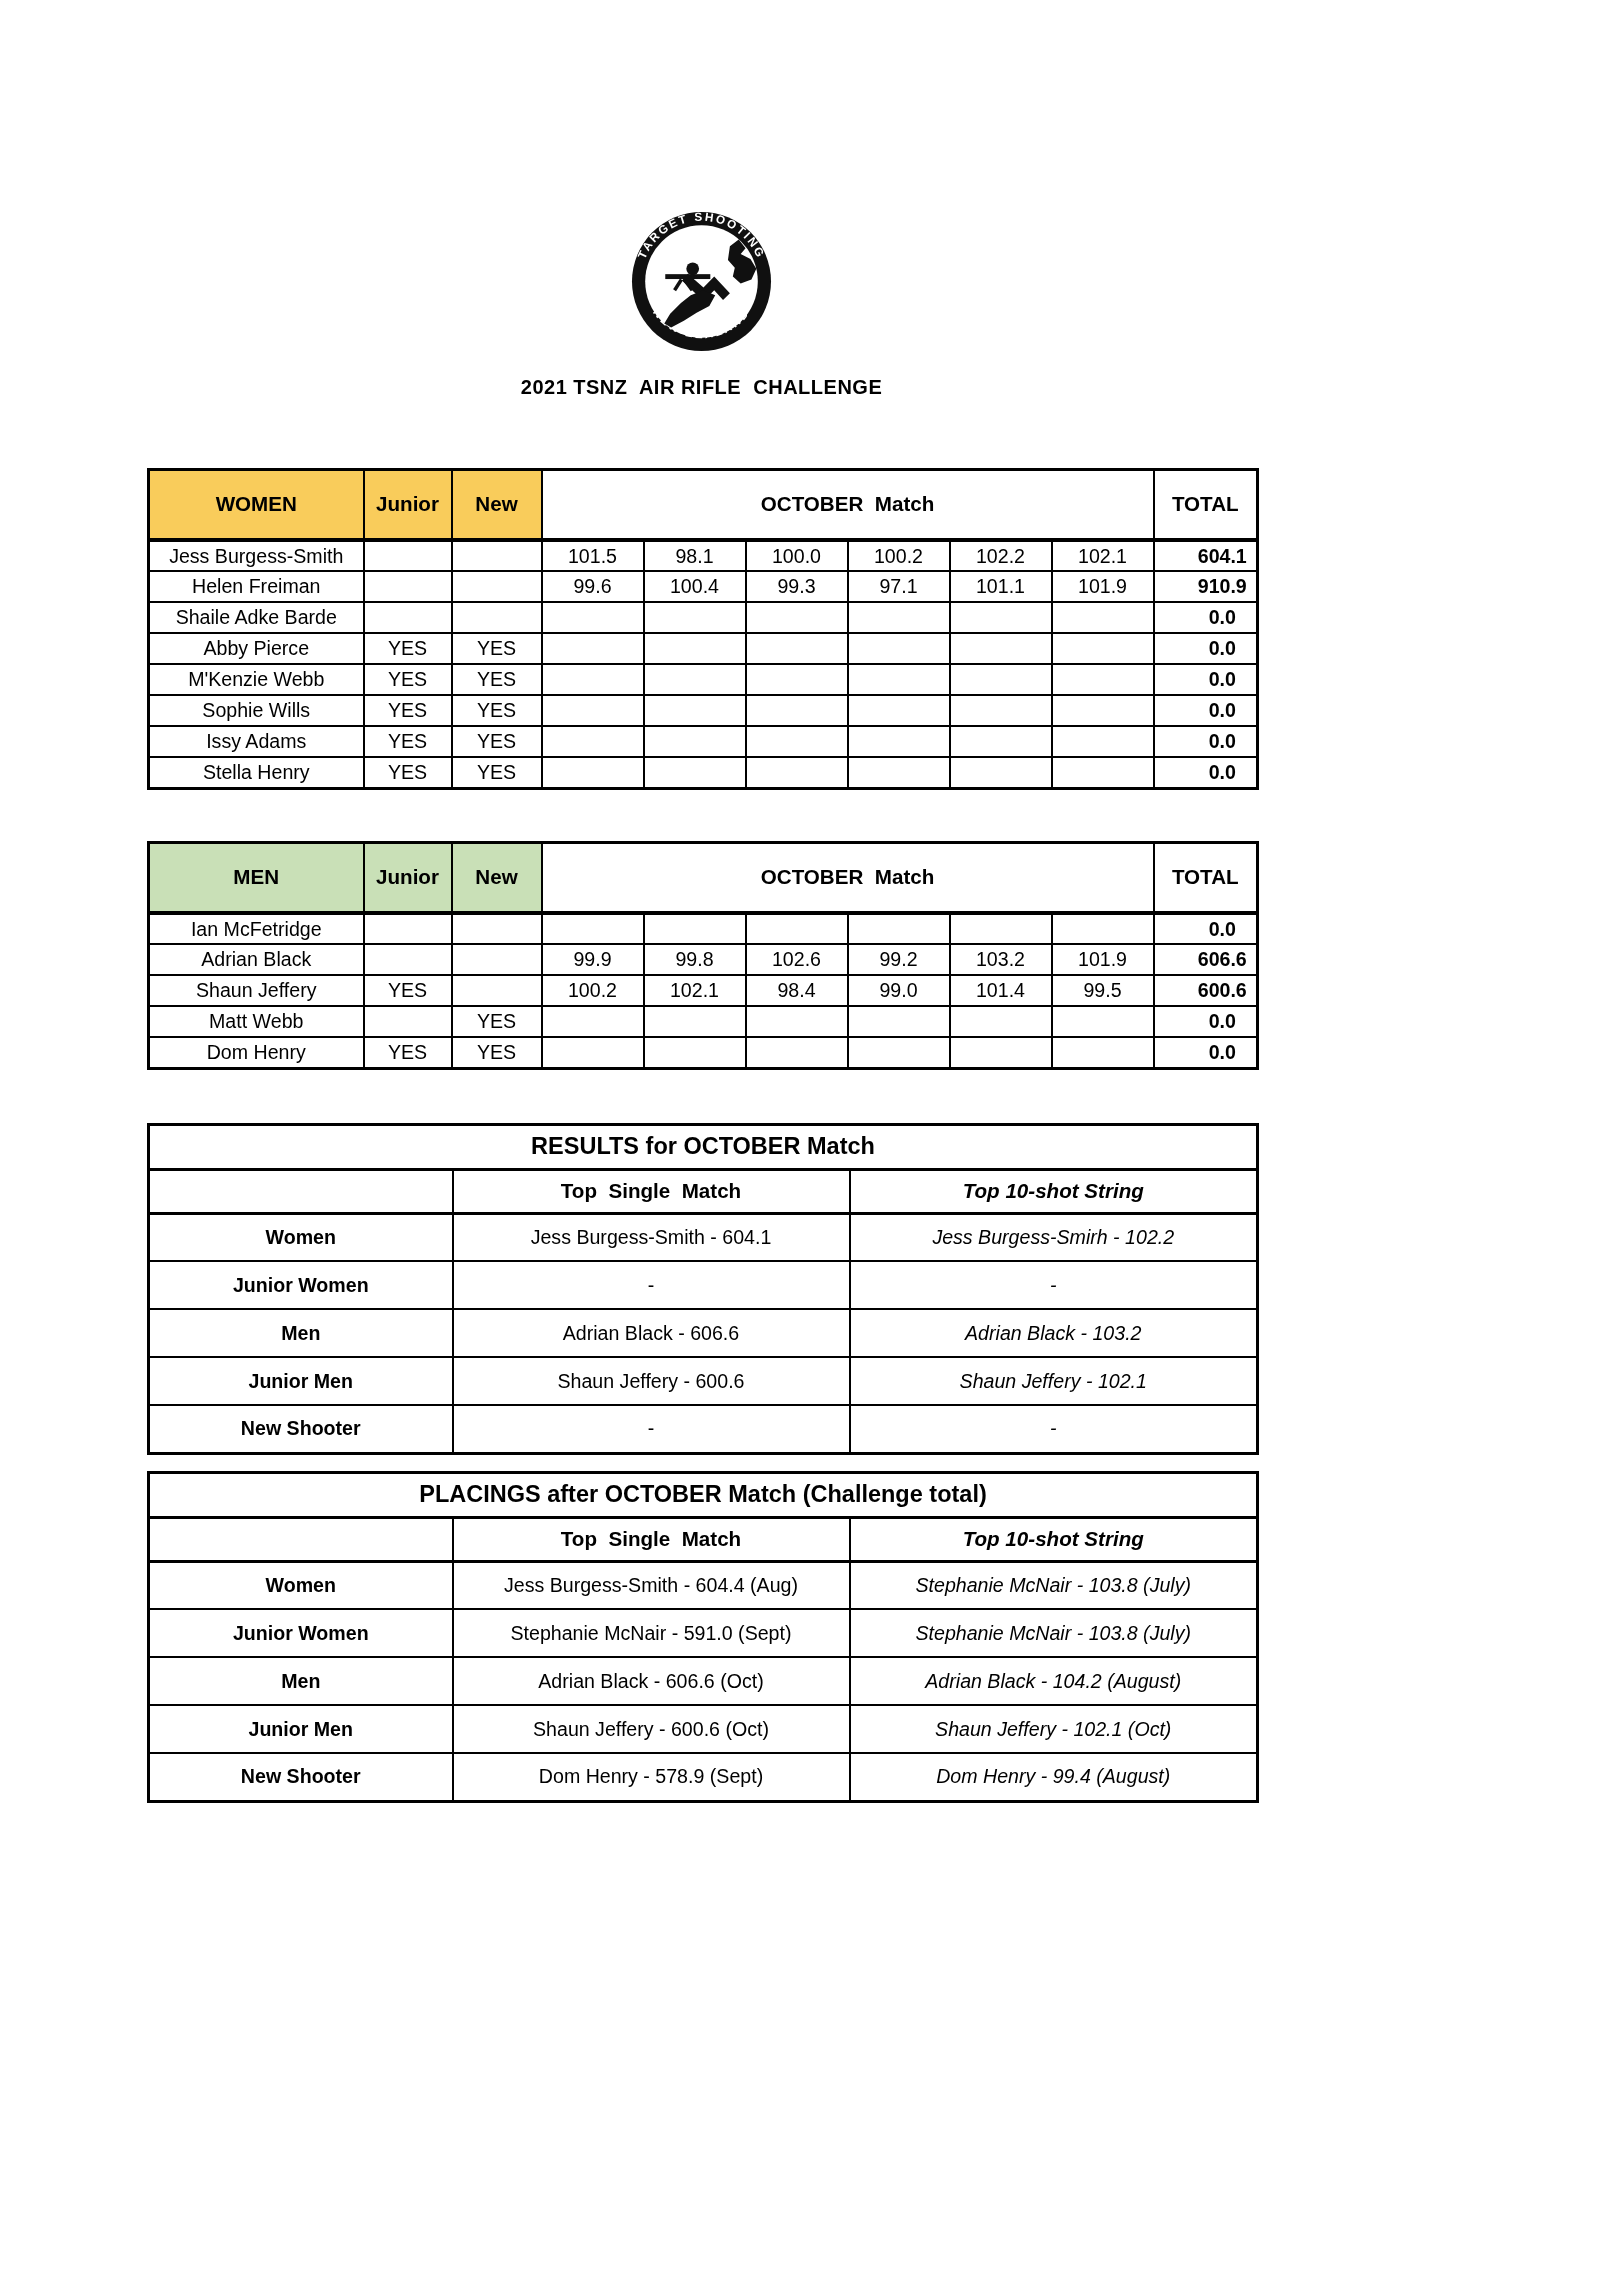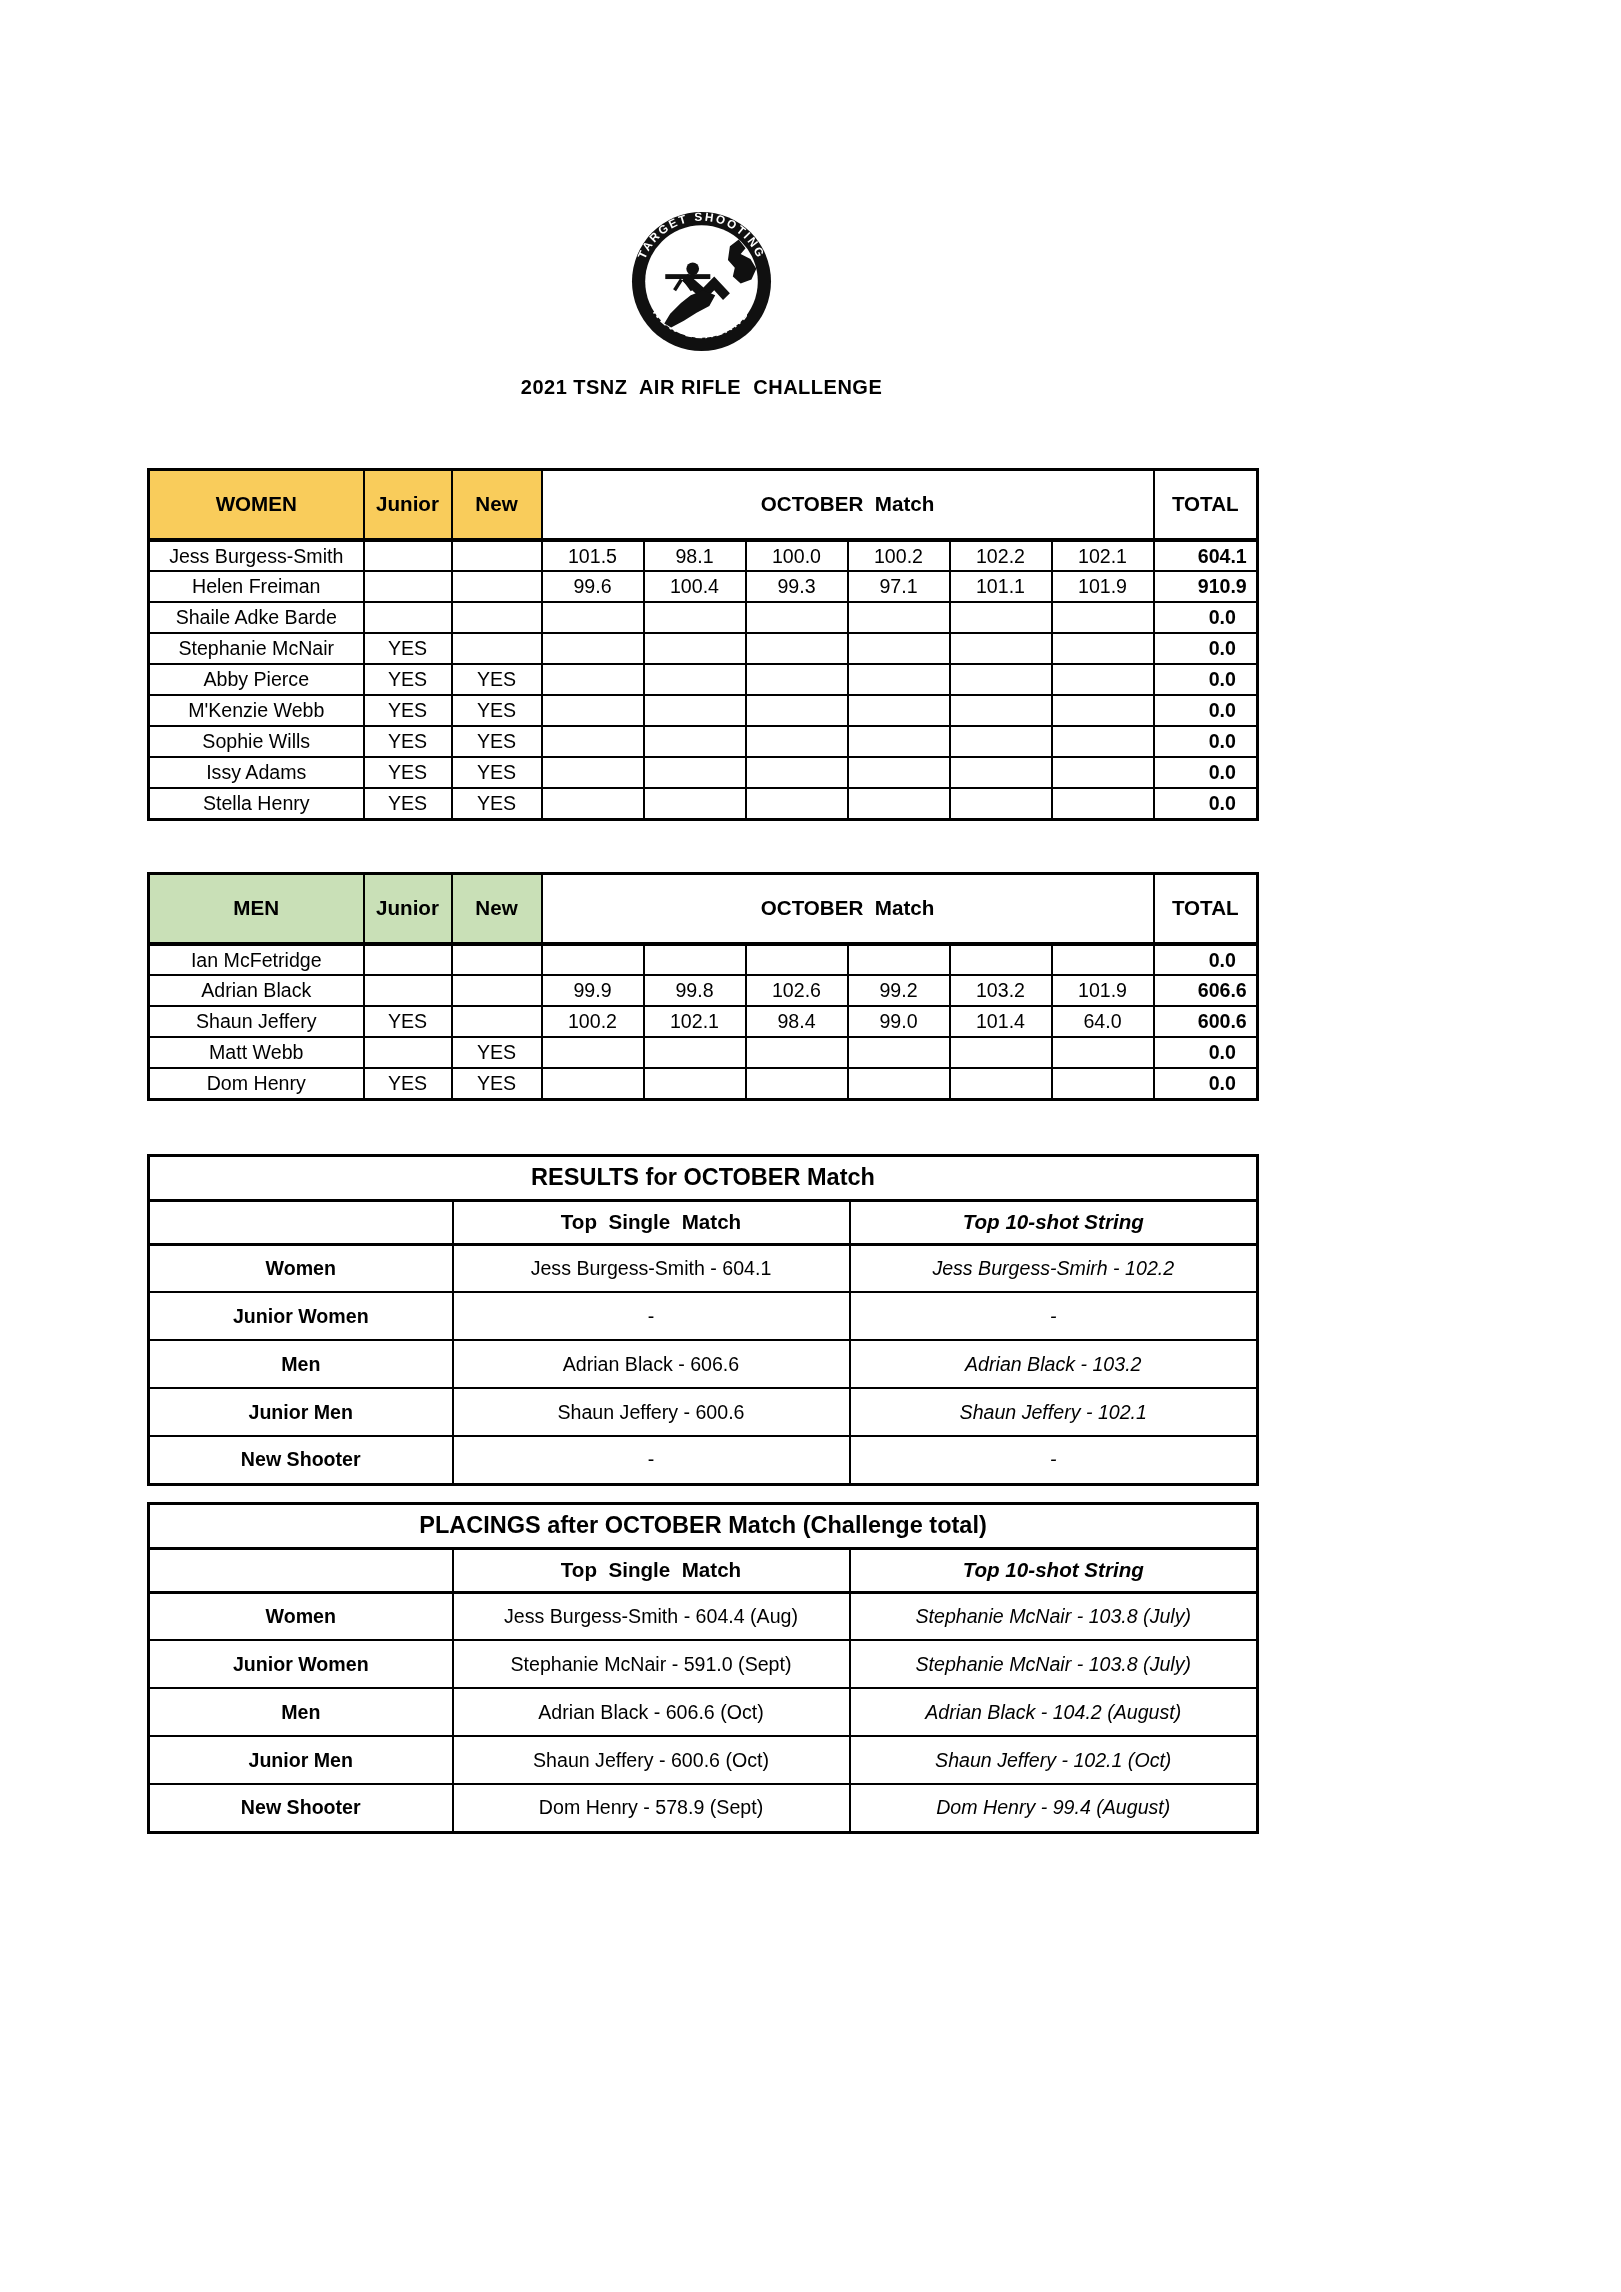--- a/index.html
+++ b/index.html
@@ -141,32 +141,20 @@
         <td></td>
         <td></td>
         <td></td>
         <td></td>
         <td></td>
         <td></td>
         <td></td>
         <td class="total">0.0</td>
       </tr>
       <tr>
-        <td>Stephanie McNair</td>
-        <td>YES</td>
-        <td></td>
-        <td></td>
-        <td></td>
-        <td></td>
-        <td></td>
-        <td></td>
-        <td></td>
-        <td class="total">0.0</td>
-      </tr>
-      <tr>
         <td>Abby Pierce</td>
         <td>YES</td>
         <td>YES</td>
         <td></td>
         <td></td>
         <td></td>
         <td></td>
         <td></td>
         <td></td>
         <td class="total">0.0</td>
@@ -271,21 +259,21 @@
       </tr>
       <tr>
         <td>Shaun Jeffery</td>
         <td>YES</td>
         <td></td>
         <td>100.2</td>
         <td>102.1</td>
         <td>98.4</td>
         <td>99.0</td>
         <td>101.4</td>
-        <td>64.0</td>
+        <td>99.5</td>
         <td class="total">600.6</td>
       </tr>
       <tr>
         <td>Matt Webb</td>
         <td></td>
         <td>YES</td>
         <td></td>
         <td></td>
         <td></td>
         <td></td>

